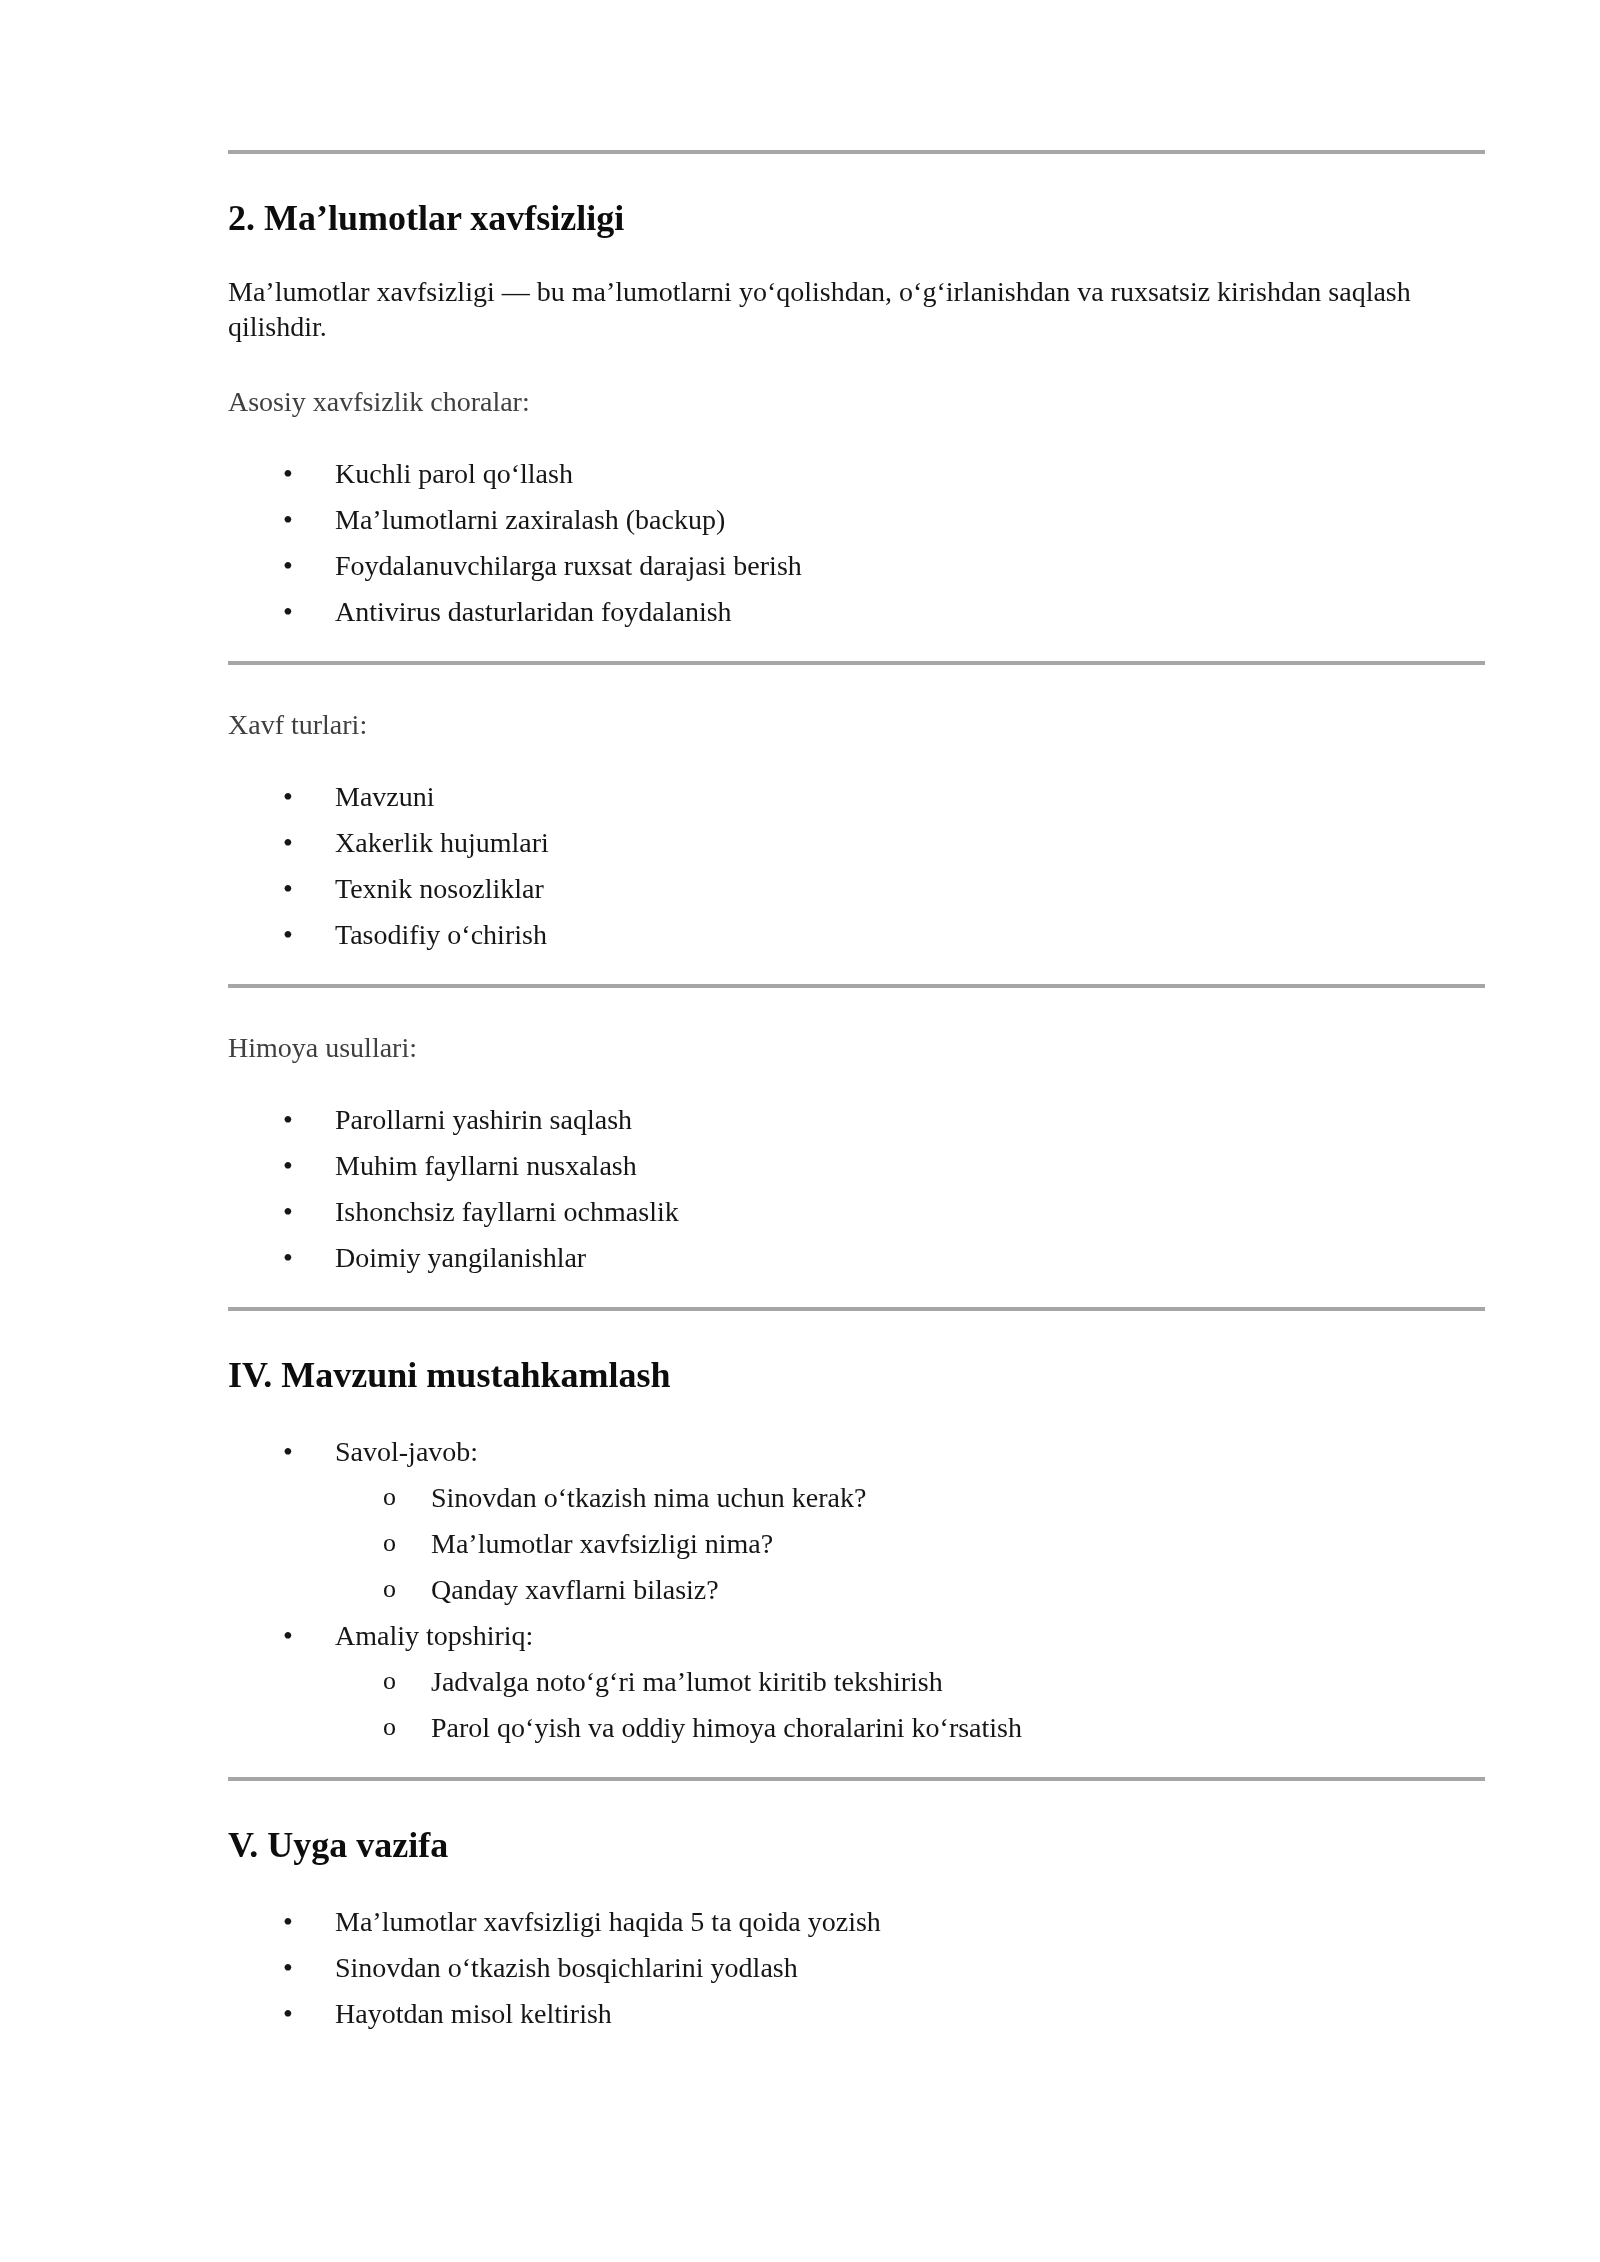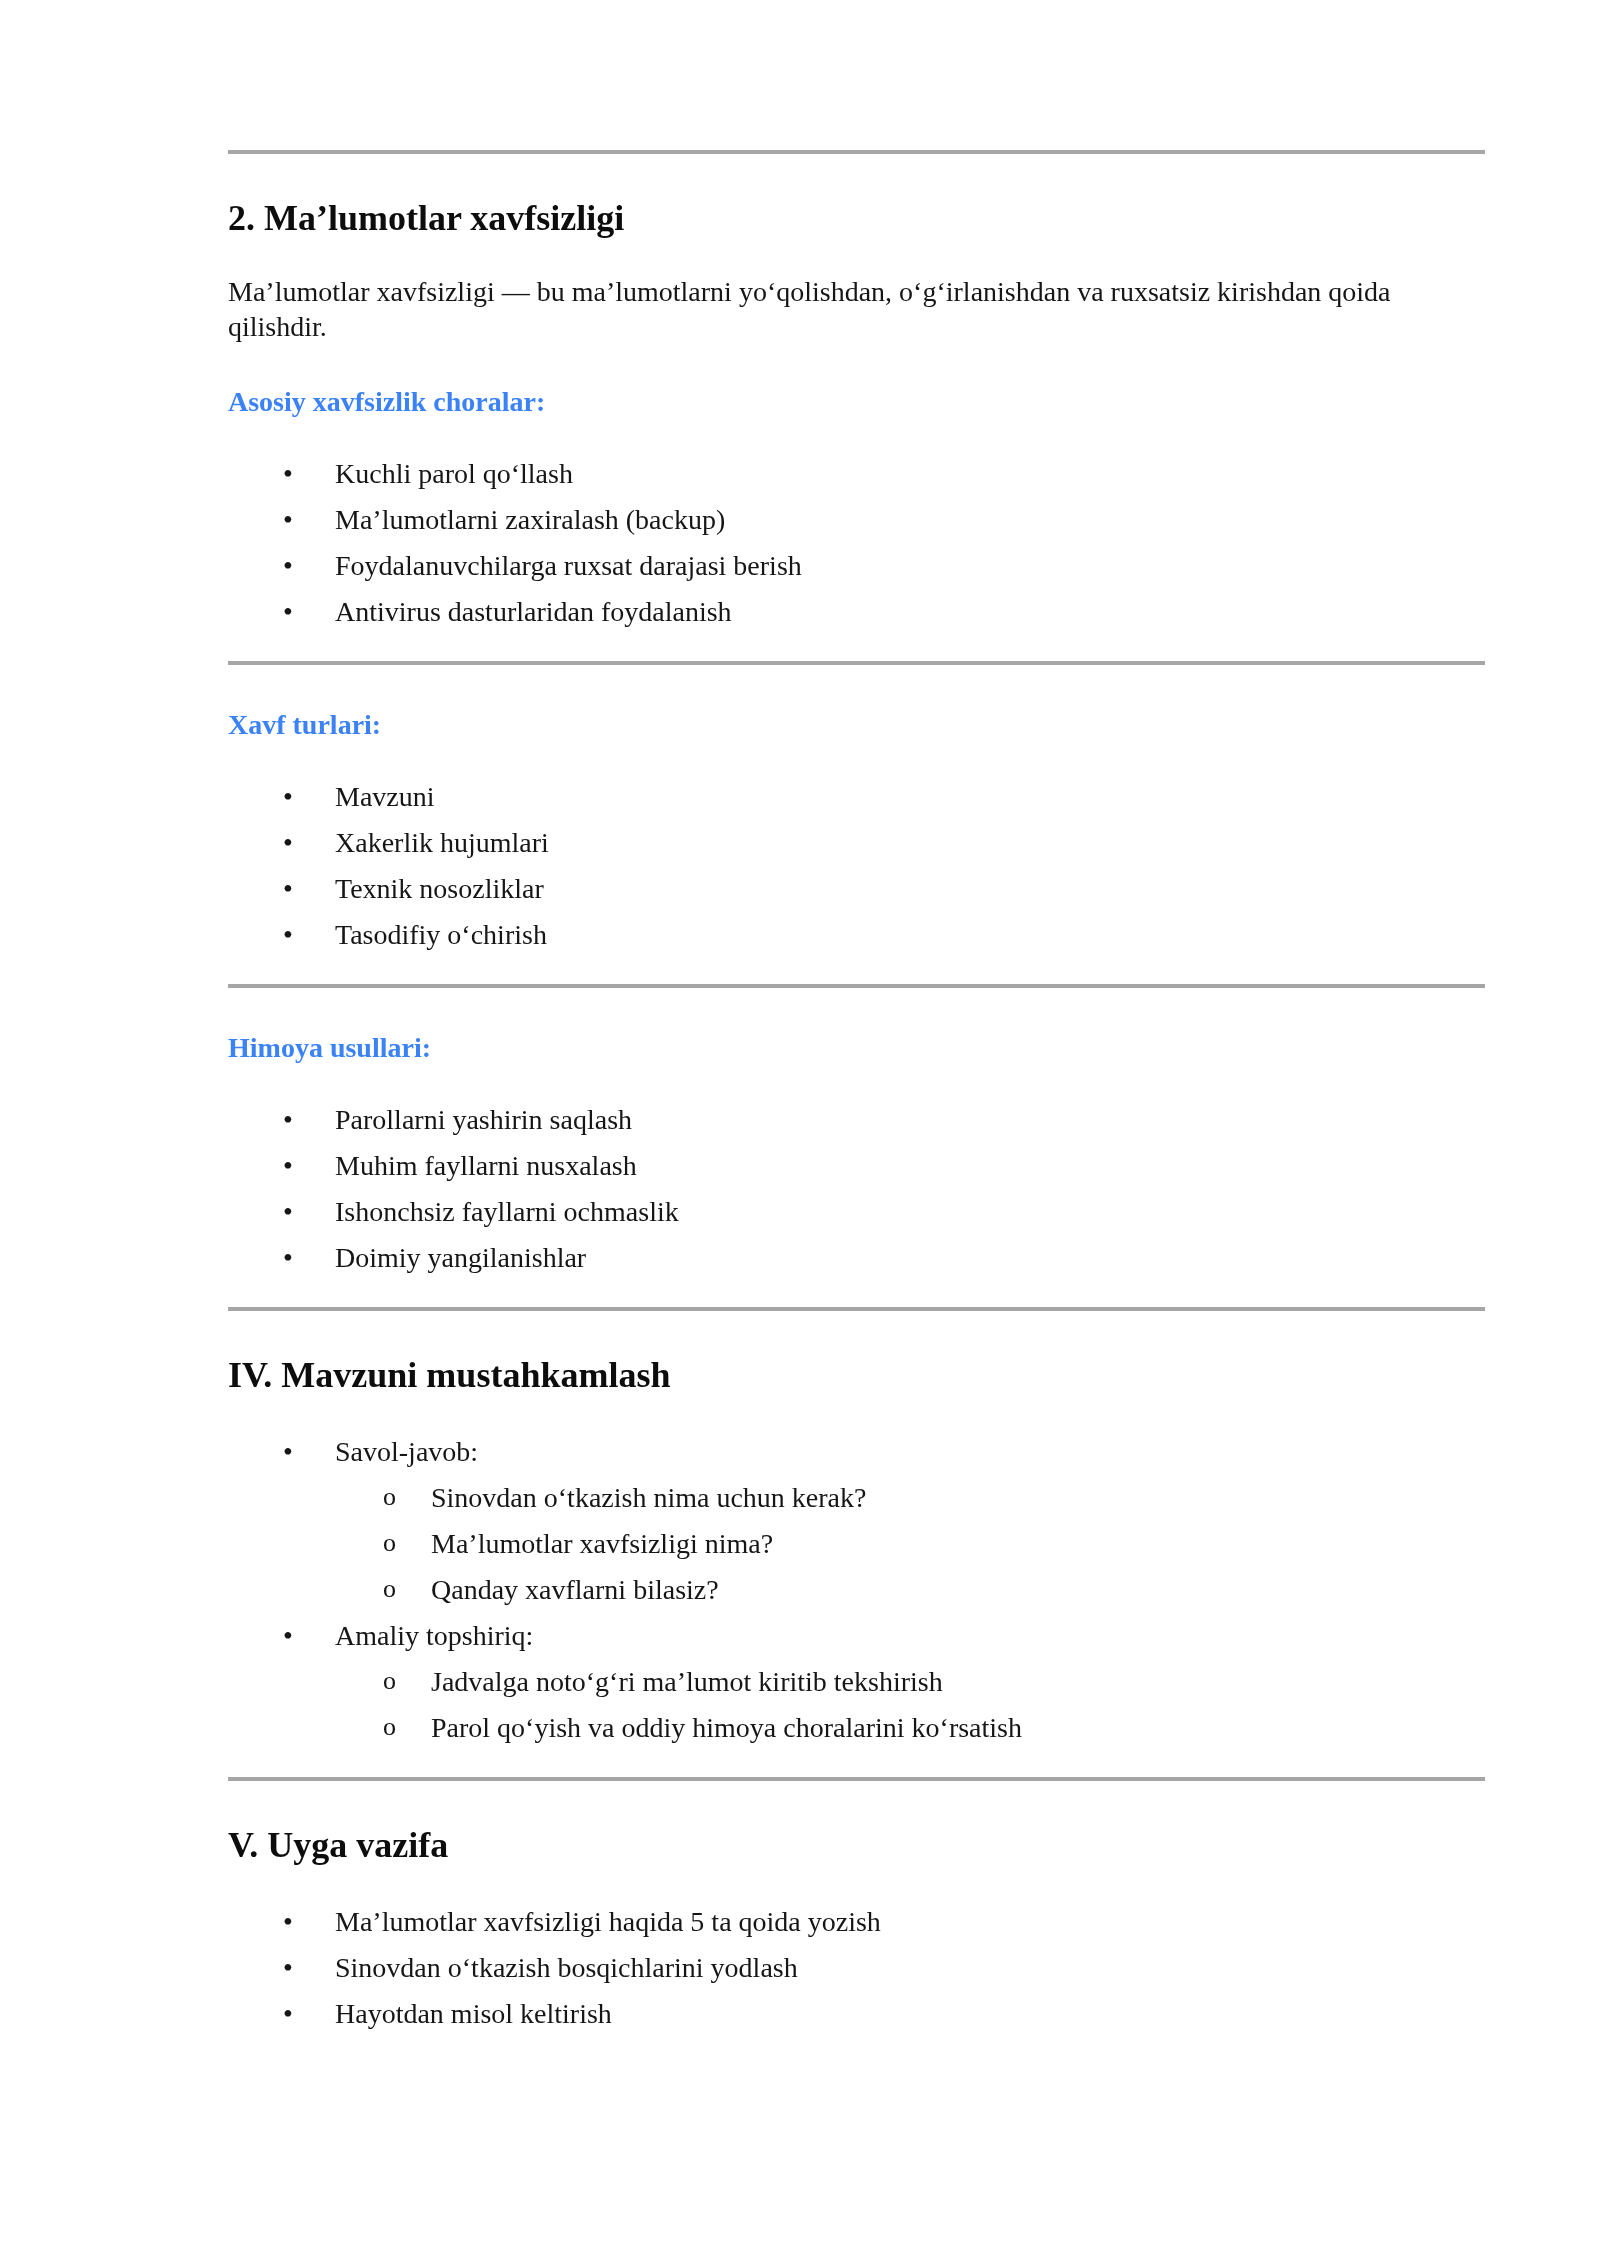--- a/index.html
+++ b/index.html
@@ -34,23 +34,23 @@
     color: #0d0d0d;
   }
   p.para {
     font-size: 28px;
     line-height: 35px;
     margin: 34px 0 0 0;
   }
   p.list-label {
     font-size: 28px;
     line-height: 35px;
-    font-weight: bold;
+    font-weight: normal;
     margin: 40px 0 0 0;
-    color: #3b82f6;
+    color: #404040;
   }
   ul.blist {
     list-style: none;
     margin: 36px 0 0 0;
     padding: 0;
   }
   ul.blist li {
     position: relative;
     font-size: 28px;
     line-height: 38px;
@@ -80,21 +80,21 @@
 </head>
 <body>
 
 <div class="page">
   <div class="doc">
 
     <hr class="rule">
 
     <h3 class="sec-heading">2. Ma’lumotlar xavfsizligi</h3>
 
-    <p class="para">Ma’lumotlar xavfsizligi — bu ma’lumotlarni yo‘qolishdan, o‘g‘irlanishdan va ruxsatsiz kirishdan qoida qilishdir.</p>
+    <p class="para">Ma’lumotlar xavfsizligi — bu ma’lumotlarni yo‘qolishdan, o‘g‘irlanishdan va ruxsatsiz kirishdan saqlash qilishdir.</p>
 
     <p class="list-label">Asosiy xavfsizlik choralar:</p>
 
     <ul class="blist">
         <li class="lvl1">Kuchli parol qo‘llash</li>
         <li class="lvl1">Ma’lumotlarni zaxiralash (backup)</li>
         <li class="lvl1">Foydalanuvchilarga ruxsat darajasi berish</li>
         <li class="lvl1">Antivirus dasturlaridan foydalanish</li>
       </ul>
 

